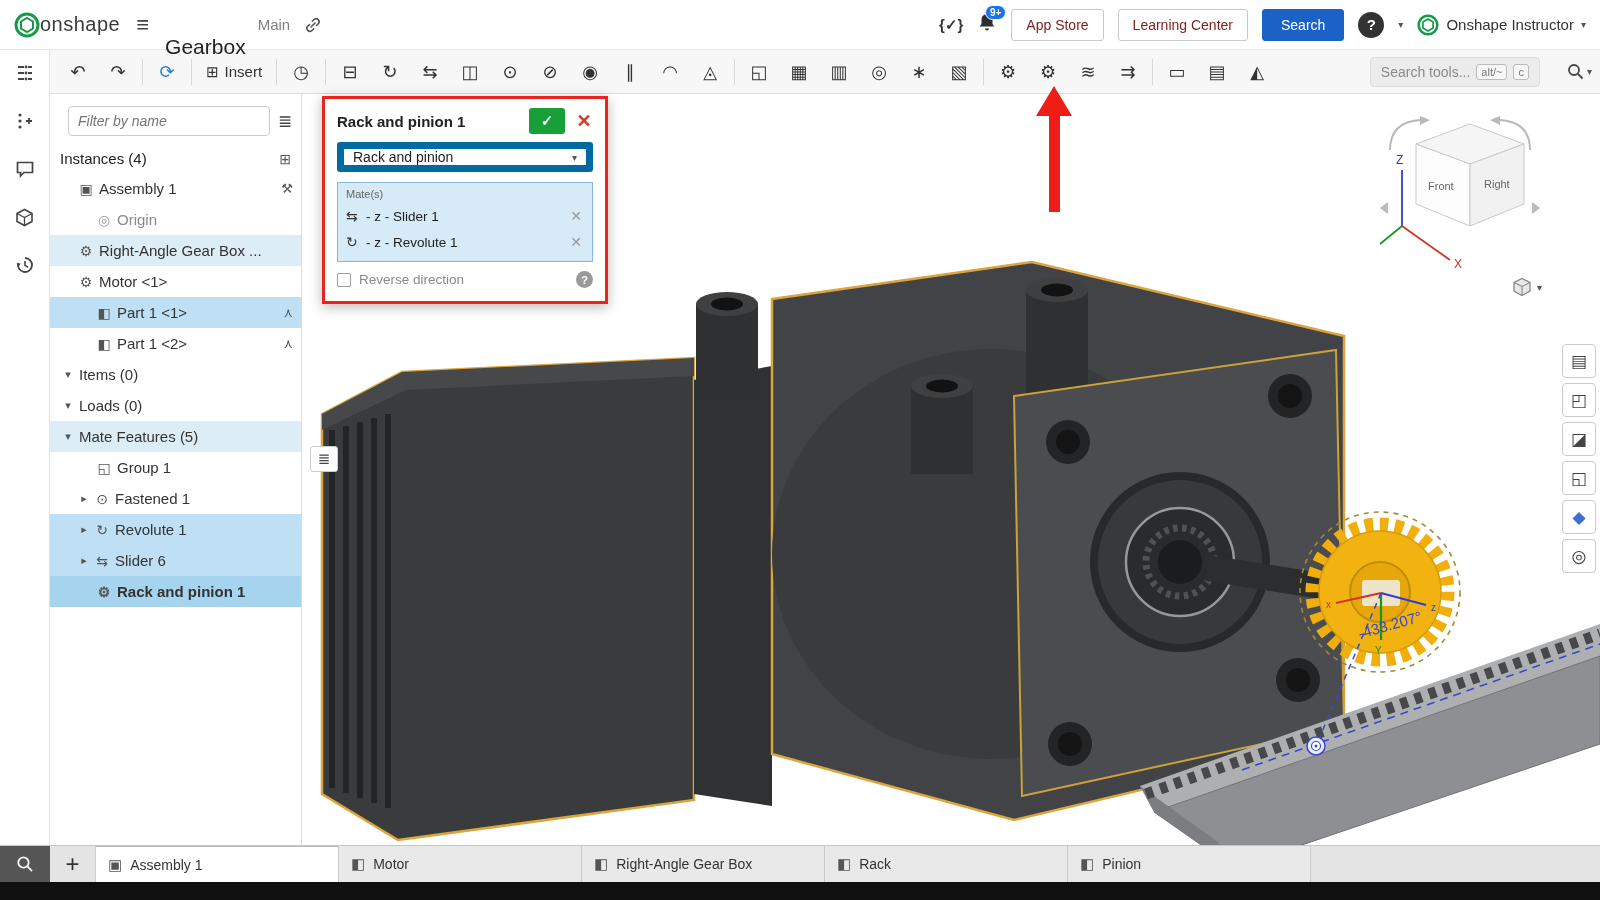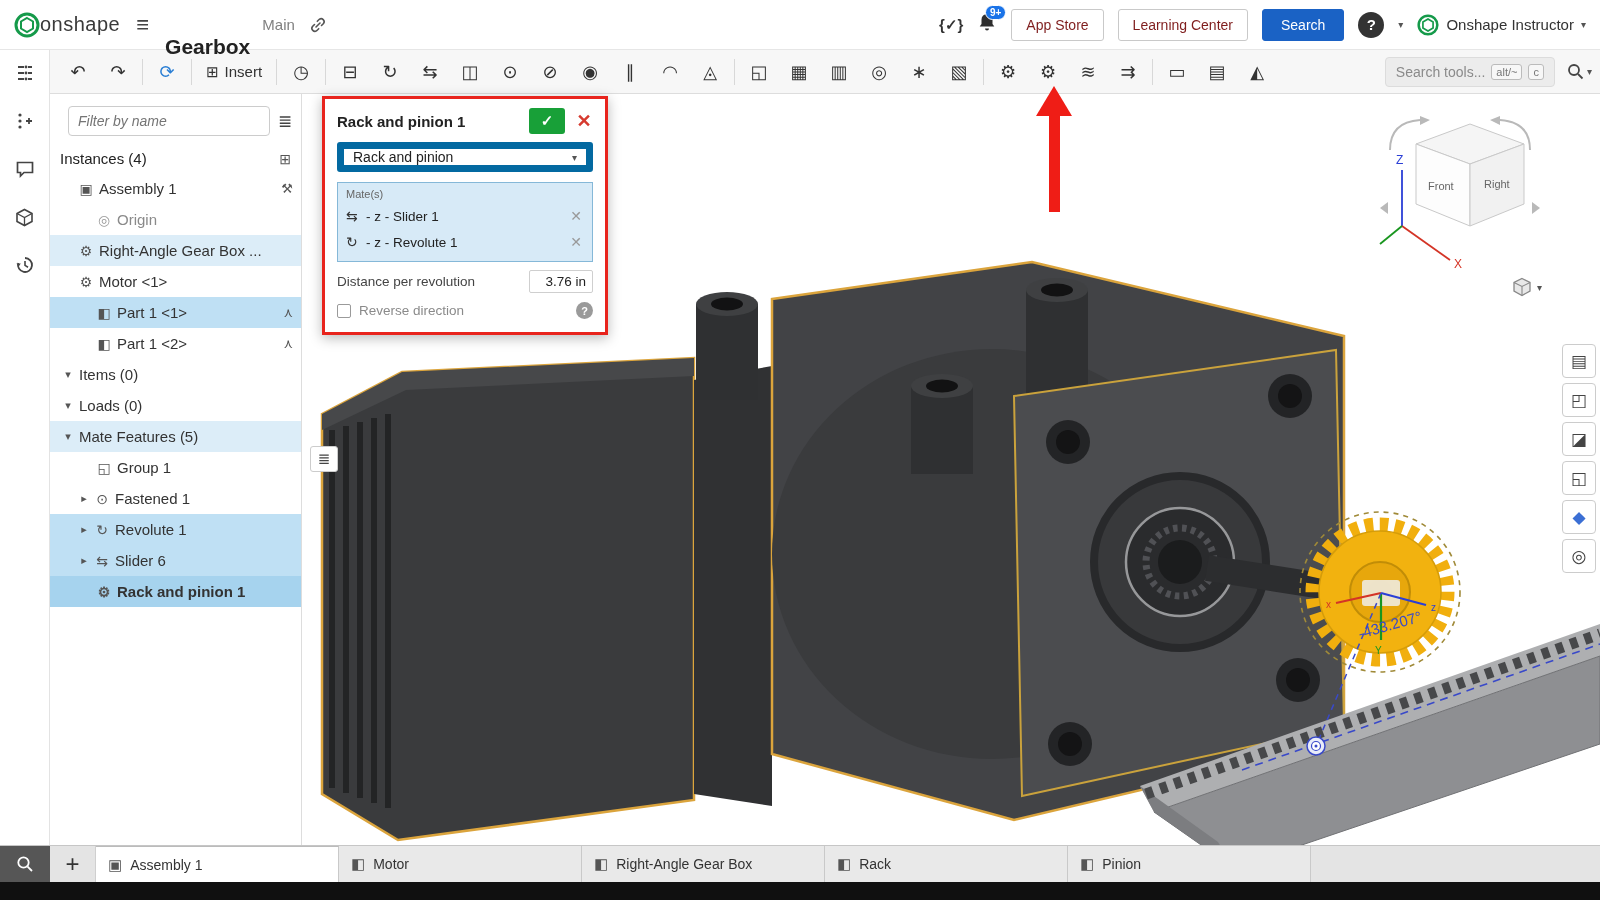--- a/index.html
+++ b/index.html
@@ -6,21 +6,21 @@
   html,body { width:1600px; height:900px; overflow:hidden; }
   body { font-family:"Liberation Sans", sans-serif; color:#333; background:#fff; }
   .app { position:relative; width:1600px; height:900px; }
 
   
   .topbar { position:absolute; top:0; left:0; right:0; height:50px; background:#fff;
             display:flex; align-items:center; gap:12px; padding:0 14px; border-bottom:1px solid #e6e6e6; z-index:30; }
   .brand { display:flex; align-items:center; gap:0; }
   .brand-name { font-size:20px; color:#3a3a3a; letter-spacing:.5px; }
   .menu-glyph { font-size:22px; color:#444; padding:0 4px; cursor:pointer; }
-  .doc-title { font-size:21px; font-weight:bold; color:#222;margin-top:44px; }
+  .doc-title { font-size:21px; font-weight:normal; color:#222;margin-top:44px; }
   .workspace { font-size:15px; color:#808080; }
   .link-ic { margin-left:2px; }
   .topbar-right { margin-left:auto; display:flex; align-items:center; gap:14px; }
   .fs-ic { font-size:15px; color:#333; font-weight:bold; }
   .bell-wrap { position:relative; }
   .badge { position:absolute; top:-7px; right:-9px; background:#1a73e8; color:#fff; font-size:10px;
            font-weight:bold; border-radius:8px; padding:1px 4px; border:1px solid #fff; }
   .btn-outline { border:1px solid #c9c9c9; border-radius:3px; background:#fff; color:#7f1d1d;
                  font-size:14px; padding:7px 14px; cursor:pointer; }
   .btn-share { background:#1a62c5; border:1px solid #1a62c5; color:#fff; font-size:14px;
@@ -32,21 +32,21 @@
 
   
   .toolbar { position:absolute; top:50px; left:50px; right:0; height:44px; background:#f7f7f7;
              border-bottom:1px solid #ddd; display:flex; align-items:center; padding:0 8px; z-index:20; }
   .tbi { width:40px; height:34px; display:flex; align-items:center; justify-content:center;
          font-size:18px; color:#333; border-radius:3px; cursor:pointer; flex:0 0 auto; }
   .tbi.accent { color:#2b7fd4; }
   .sep { width:1px; height:26px; background:#d8d8d8; margin:0 4px; flex:0 0 auto; }
   .insert-btn { display:flex; align-items:center; gap:6px; padding:0 10px; height:34px;
                 font-size:15px; color:#333; cursor:pointer; flex:0 0 auto; }
-  .search-tools { margin-left:auto; margin-right:8px; background:#ececec; border:1px solid #dcdcdc;
+  .search-tools { margin-left:auto; margin-right:23px; background:#ececec; border:1px solid #dcdcdc;
                   border-radius:4px; height:30px; display:flex; align-items:center; gap:6px;
                   padding:0 10px; font-size:14px; color:#8a8a8a; cursor:text; flex:0 0 auto; }
   .search-tools kbd { border:1px solid #bbb; border-radius:3px; background:#f7f7f7; color:#777;
                       font-size:11px; padding:1px 4px; font-family:"Liberation Sans",sans-serif; }
   .mag-caret { display:flex; align-items:center; gap:3px; margin-left:4px; cursor:pointer; flex:0 0 auto;}
 
   
   .left-rail { position:absolute; top:50px; left:0; width:50px; bottom:55px; background:#fff;
                border-right:1px solid #e3e3e3; display:flex; flex-direction:column; align-items:center;
                padding-top:10px; gap:22px; z-index:15; }
@@ -475,24 +475,20 @@
         <span class="micon">⇆</span>
         <span class="mlabel">- z - Slider 1</span>
         <span class="mx">✕</span>
       </div>
       <div class="mate-row">
         <span class="micon">↻</span>
         <span class="mlabel">- z - Revolute 1</span>
         <span class="mx">✕</span>
       </div>
     </div>
-    <div class="dist-row">
-      <span class="dist-label">Distance per revolution</span>
-      <input class="dist-input" value="3.76 in" style="">
-    </div>
     <div class="rev-row">
       <span class="checkbox"></span>
       <span class="rev-label">Reverse direction</span>
       <span class="help-dot">?</span>
     </div>
   </div>
 
   <div class="red-arrow">
     <div class="arrow-head"></div>
     <div class="arrow-shaft"></div>

